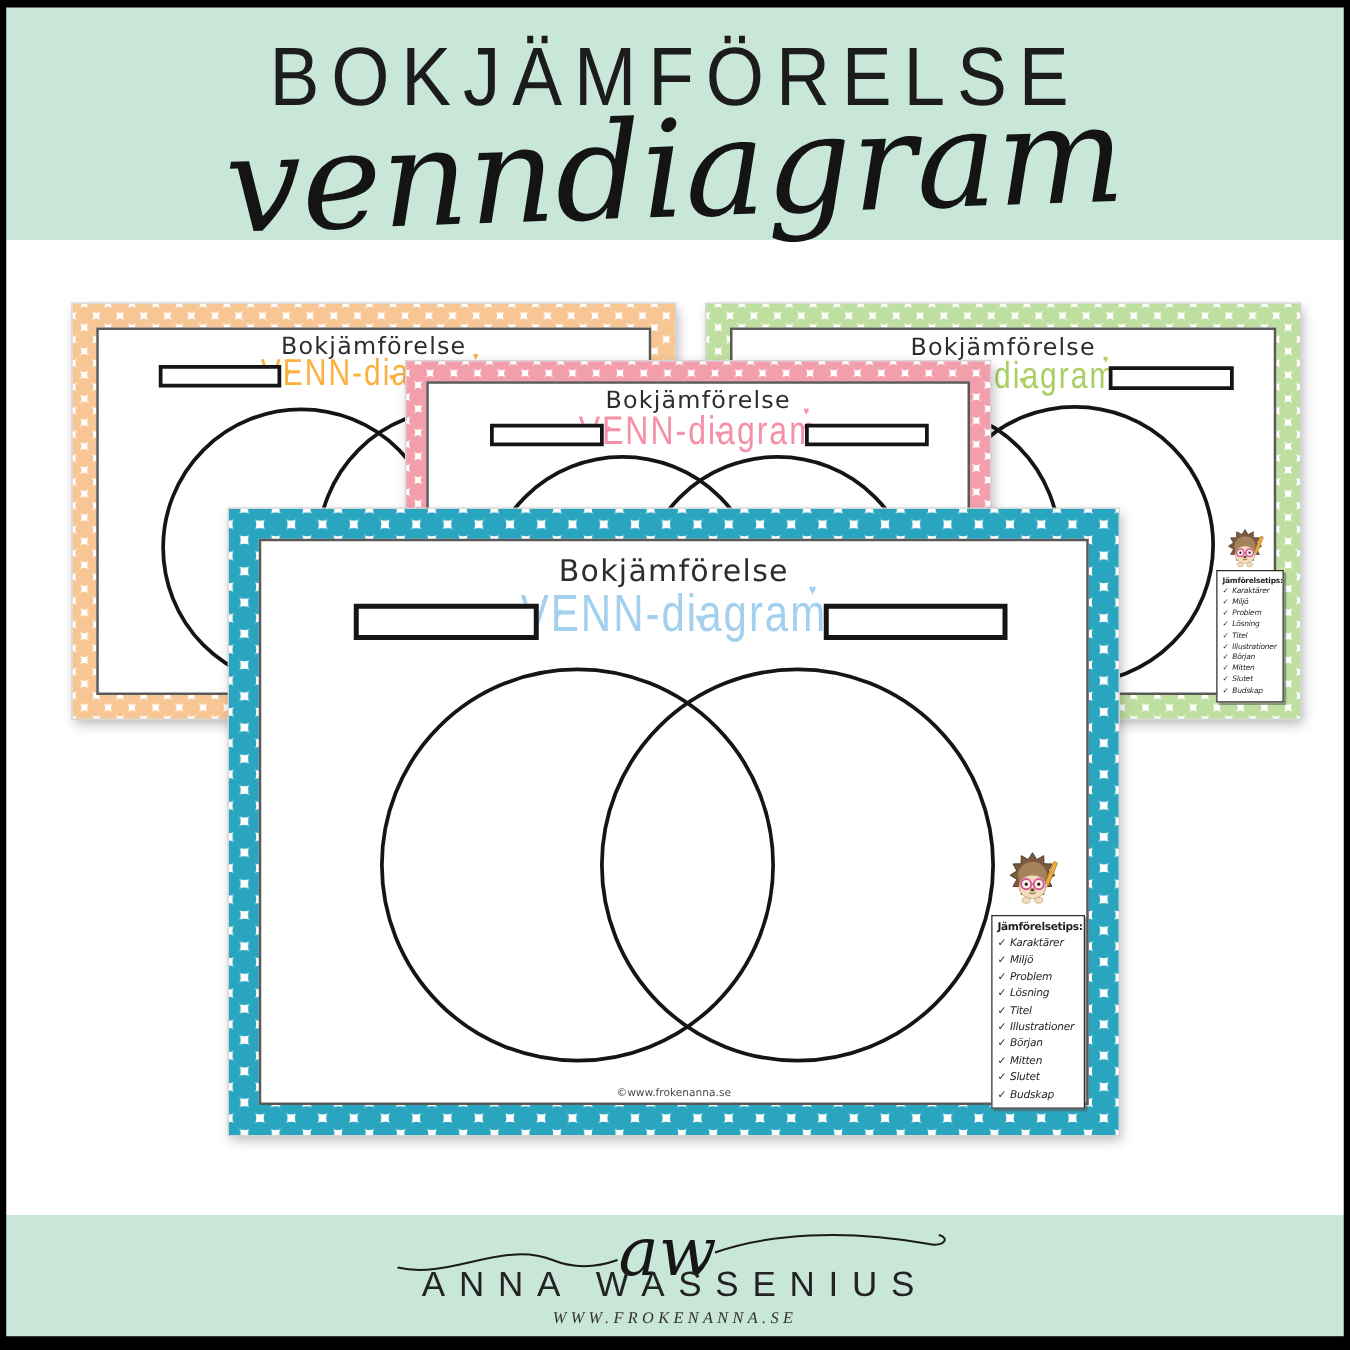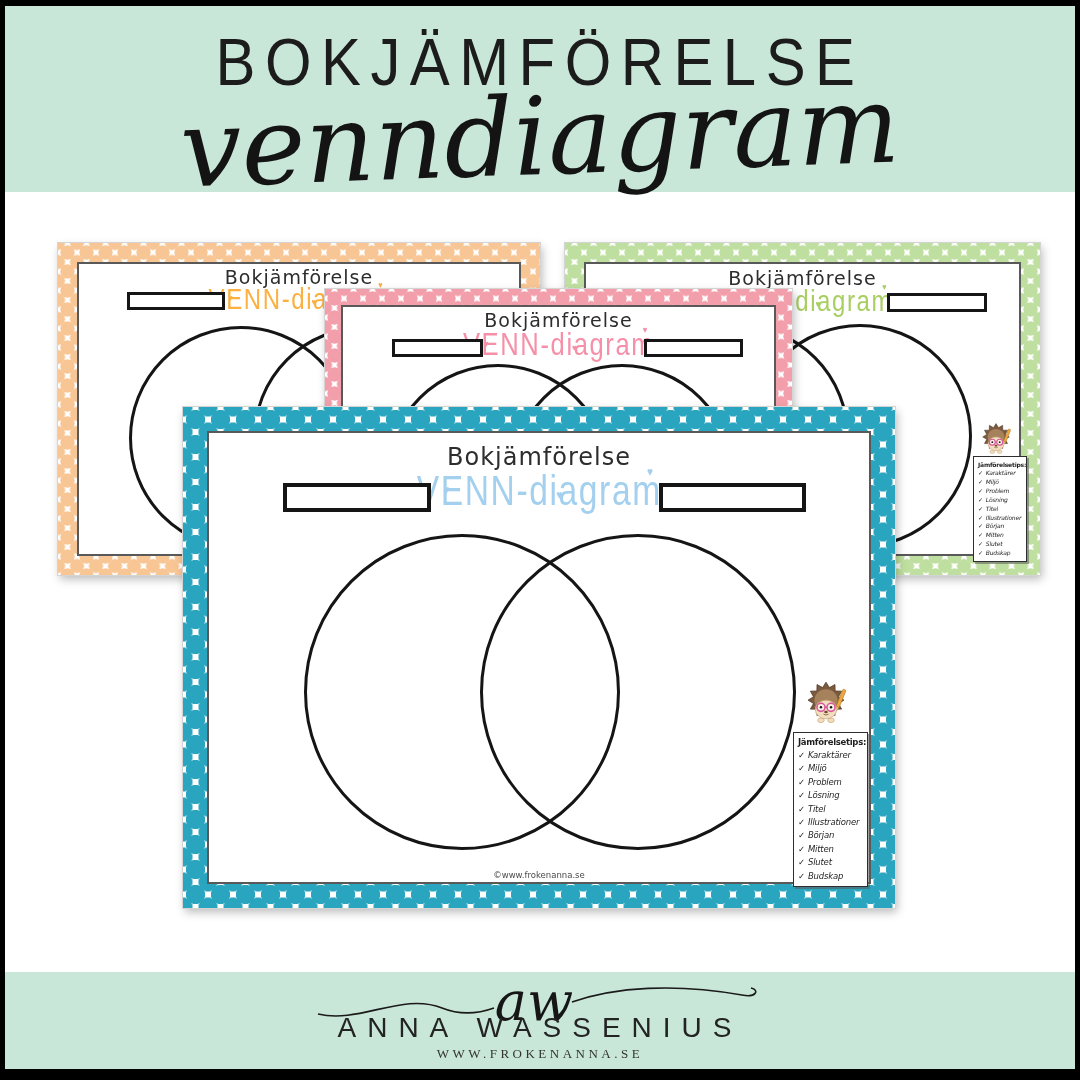--- a/index.html
+++ b/index.html
@@ -200,15 +200,15 @@
   </div>
 </div>
 
 <div class="band footer"></div>
 <svg class="monogram" width="460" height="62" viewBox="0 0 460 62" style="z-index:5;">
   <path d="M8,42 C50,52 92,20 132,36 C152,44 170,41 184,36" stroke="#1a1a1a" stroke-width="1.6" fill="none"></path>
   <path d="M262,30 C305,15 365,11 432,23 C446,26 450,18 441,16" stroke="#1a1a1a" stroke-width="1.6" fill="none"></path>
   <text x="224" y="48" text-anchor="middle" font-family="DejaVu Serif, serif" font-style="italic" font-size="54" fill="#161616">aw</text>
 </svg>
 <div class="footer-name" style="z-index:5;">ANNA WASSENIUS</div>
-<div class="footer-site" style="z-index:5;">WWW.FROKENANNA.SE</div>
+<div class="footer-site" style="z-index:5;font-style:italic;">WWW.FROKENANNA.SE</div>
 
 <div class="frame"></div>
 
 </body></html>

